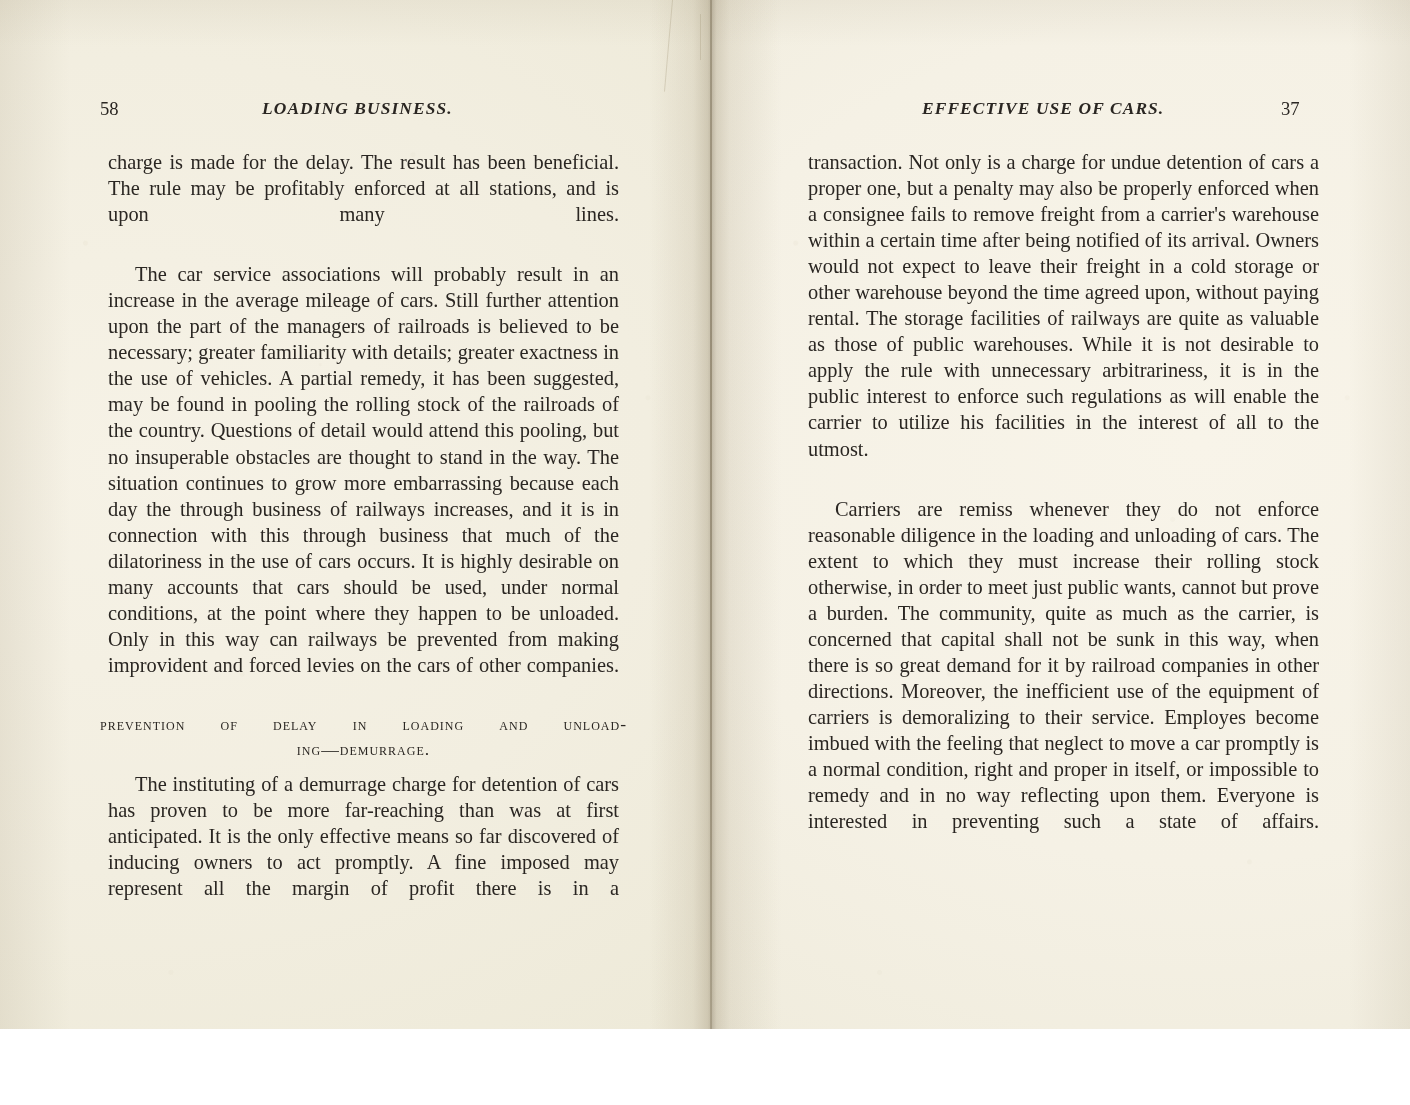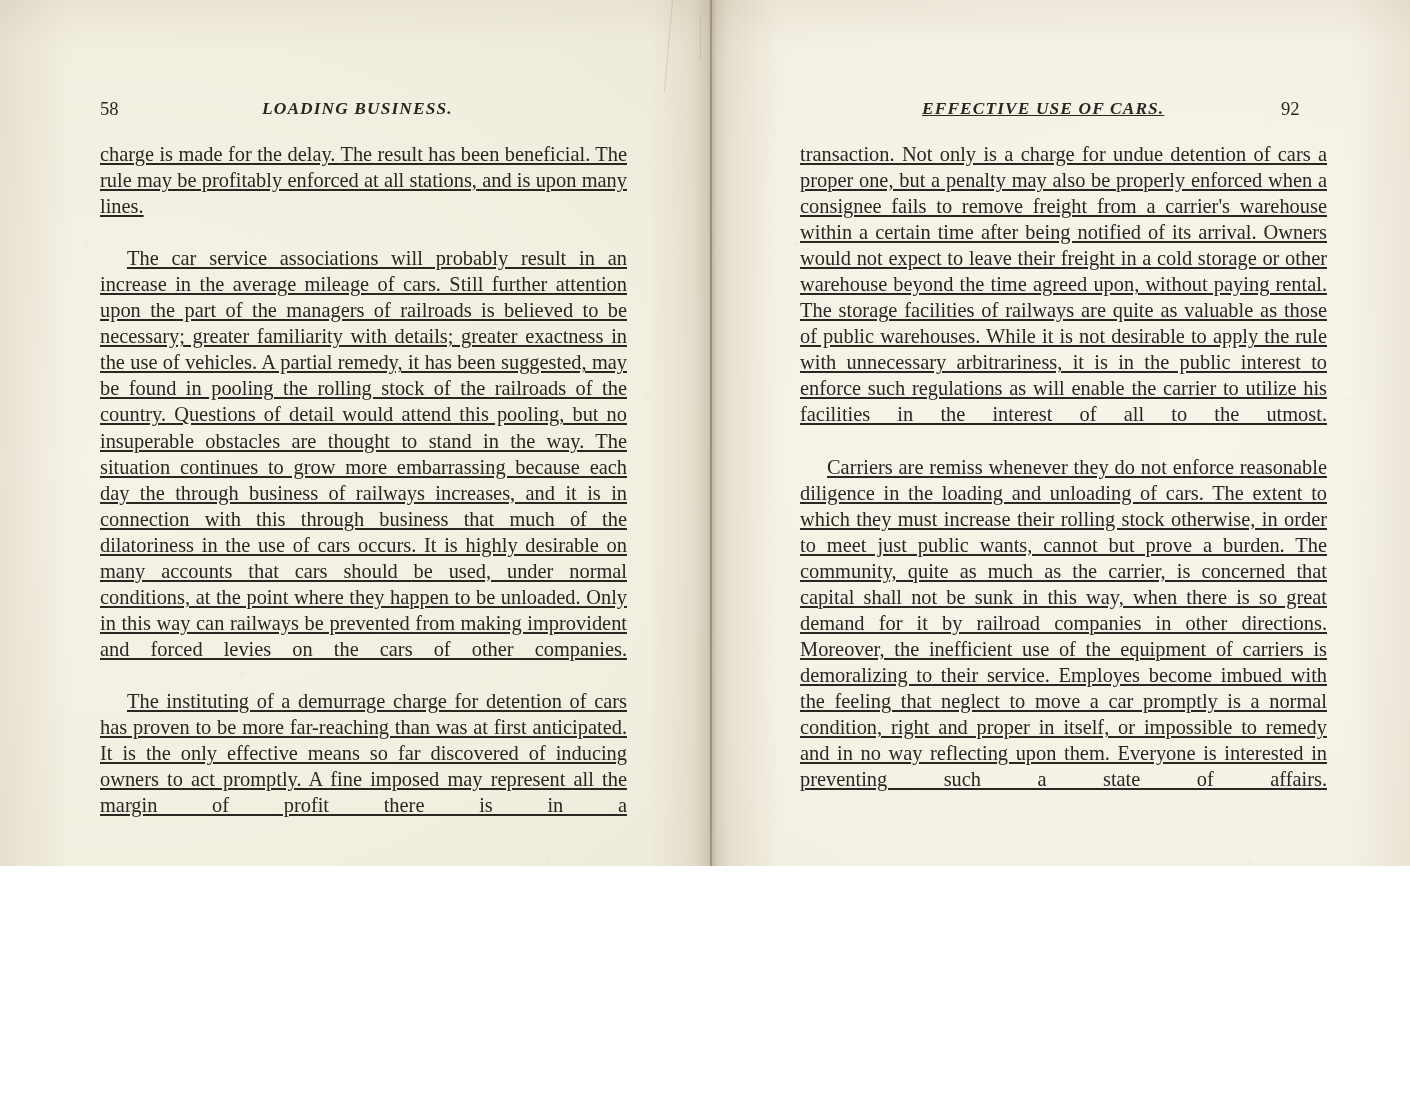--- a/index.html
+++ b/index.html
@@ -10,21 +10,21 @@
   body {
     width: 1410px;
     height: 1105px;
     overflow: hidden;
     font-family: "Liberation Serif", "DejaVu Serif", serif;
   }
 
   #spread {
     position: relative;
     width: 1410px;
-    height: 866px;
+    height: 1029px;
     background: #0369a1;
     overflow: hidden;
   }
 
   
   .page {
     position: absolute;
     top: 0;
     height: 1105px;
   }
@@ -123,23 +123,22 @@
 
   .folio {
     position: absolute;
     font-size: 18.6px;
     color: #2a2622;
   }
   .folio-left  { left: 100px; top: 98px; }
   .folio-right { left: 1281px; top: 98px; }
 
   p.para {
-    margin: 0;
+    margin: 8px;
     text-indent: 27px;
-    text-decoration: underline;
   }
   p.para.cont { text-indent: 0; }
   p.para + p.para { margin-top: 0; }
 
   
   p.para::after {
     content: "";
     display: inline-block;
     width: 100%;
   }
@@ -184,32 +183,36 @@
     <div class="vignette"></div>
 
     <span class="folio folio-left">58</span>
 
     <span class="runhead runhead-left">LOADING BUSINESS.</span>
 
     <div class="col col-left">
       <p class="para cont">charge is made for the delay.  The result has been beneficial.  The rule may be profitably enforced at all stations, and is upon many lines.</p>
       <p class="para">The car service associations will probably result in an increase in the average mileage of cars. Still further attention upon the part of the managers of railroads is believed to be necessary; greater familiarity with details; greater exactness in the use of vehicles.  A partial remedy, it has been suggested, may be found in pooling the rolling stock of the railroads of the country. Questions of detail would attend this pooling, but no insuperable obstacles are thought to stand in the way.  The situation continues to grow more embarrassing because each day the through business of railways increases, and it is in connection with this through business that much of the dilatoriness in the use of cars occurs.  It is highly desirable on many accounts that cars should be used, under normal conditions, at the point where they happen to be unloaded.  Only in this way can railways be prevented from making improvident and forced levies on the cars of other companies.</p>
 
+      <h2 class="subhead">
+        <span class="l1">PREVENTION OF DELAY IN LOADING AND UNLOAD-</span>
+        <span class="l2">ING—DEMURRAGE.</span>
+      </h2>
 
       <p class="para">The instituting of a demurrage charge for detention of cars has proven to be more far-reaching than was at first anticipated.  It is the only effective means so far discovered of inducing owners to act promptly.  A fine imposed may represent all the margin of profit there is in a</p>
     </div>
   </div>
 
   <div class="page page-right">
     <div class="grain"></div>
     <div class="vignette"></div>
 
-    <span class="runhead runhead-right" style="left:210px;text-decoration:underline;">EFFECTIVE USE OF CARS.</span>
-
-    <span class="folio folio-right" style="left:569px;">92</span>
+    <span class="runhead runhead-right" style="left:210px;">EFFECTIVE USE OF CARS.</span>
+
+    <span class="folio folio-right" style="left:569px;">37</span>
 
     <div class="col col-right" style="left:88px;">
       <p class="para cont">transaction.  Not only is a charge for undue detention of cars a proper one, but a penalty may also be properly enforced when a consignee fails to remove freight from a carrier's warehouse within a certain time after being notified of its arrival.  Owners would not expect to leave their freight in a cold storage or other warehouse beyond the time agreed upon, without paying rental.  The storage facilities of railways are quite as valuable as those of public warehouses. While it is not desirable to apply the rule with unnecessary arbitrariness, it is in the public interest to enforce such regulations as will enable the carrier to utilize his facilities in the interest of all to the utmost.</p>
       <p class="para">Carriers are remiss whenever they do not enforce reasonable diligence in the loading and unloading of cars.  The extent to which they must increase their rolling stock otherwise, in order to meet just public wants, cannot but prove a burden.  The community, quite as much as the carrier, is concerned that capital shall not be sunk in this way, when there is so great demand for it by railroad companies in other directions.  Moreover, the inefficient use of the equipment of carriers is demoralizing to their service.  Employes become imbued with the feeling that neglect to move a car promptly is a normal condition, right and proper in itself, or impossible to remedy and in no way reflecting upon them.  Everyone is interested in preventing such a state of affairs.</p>
     </div>
   </div>
 
   <div class="gutter"></div>
   <div class="gutter-seam"></div>
   <div class="crease crease-a"></div>

